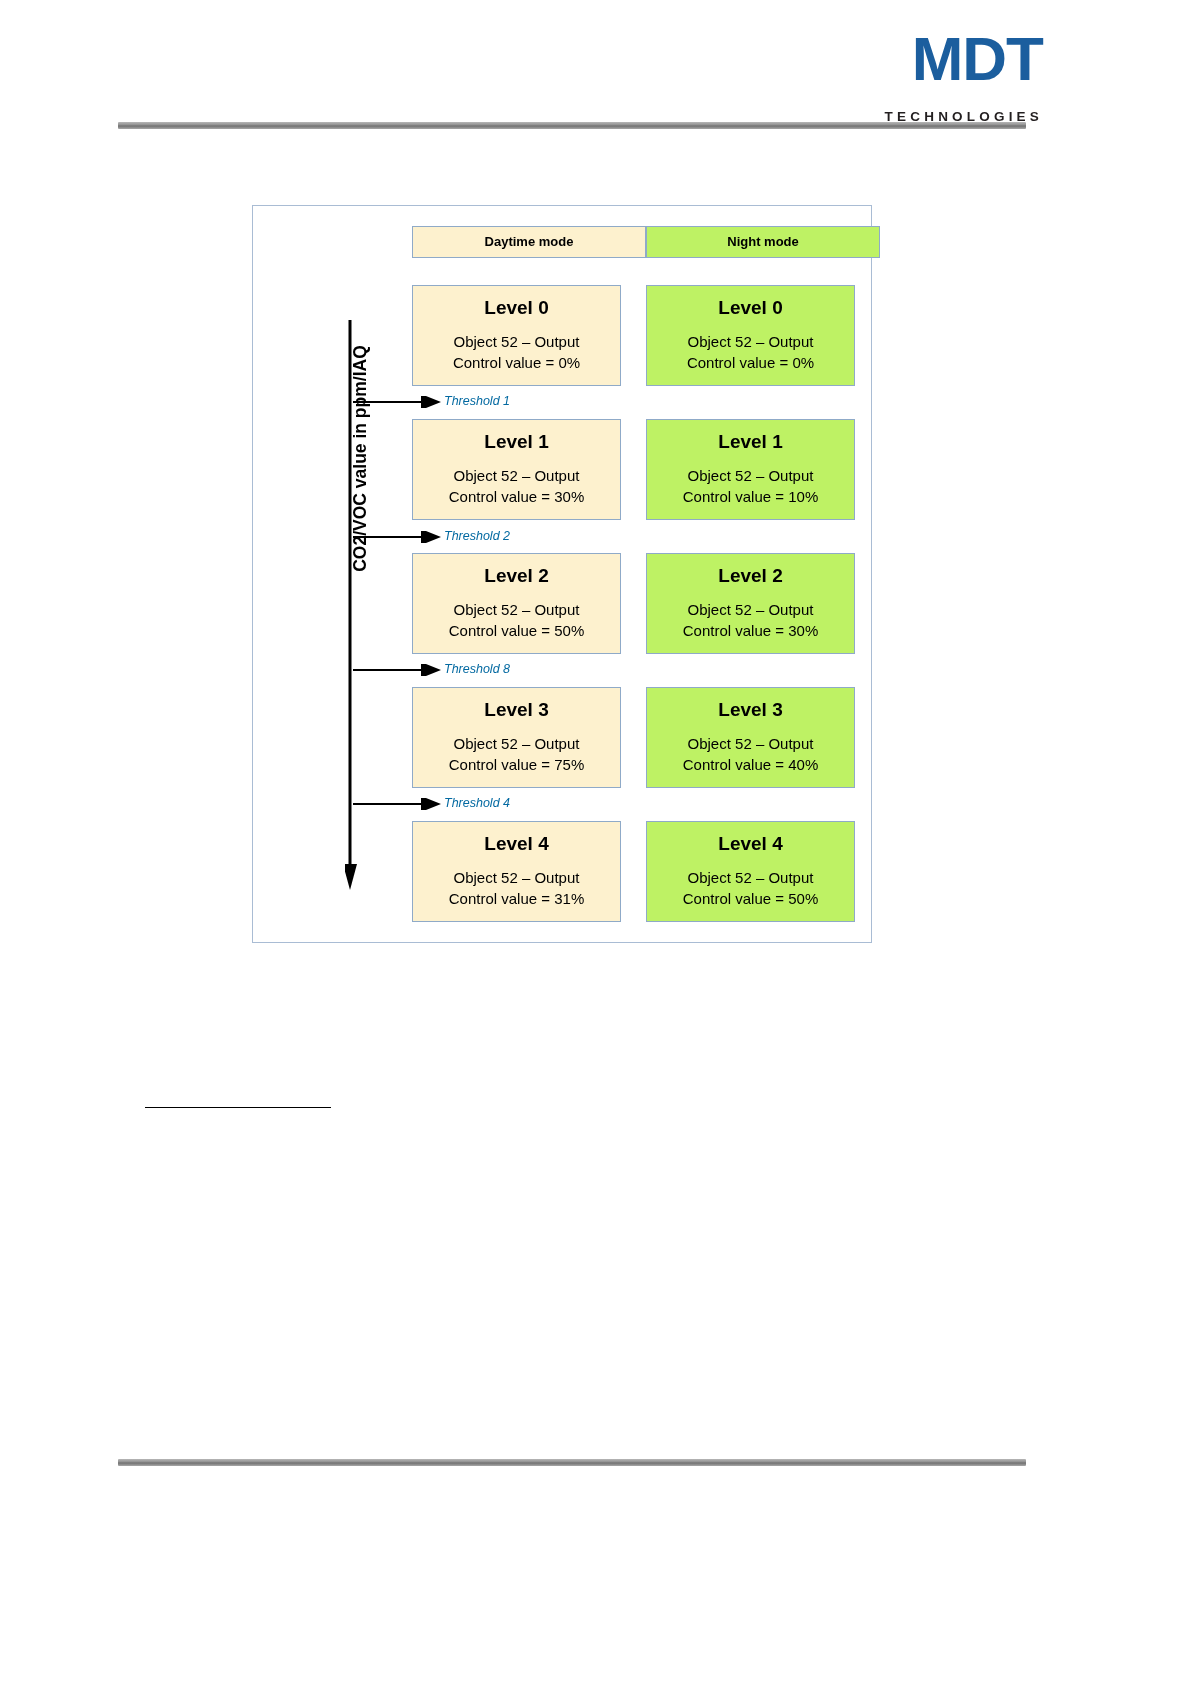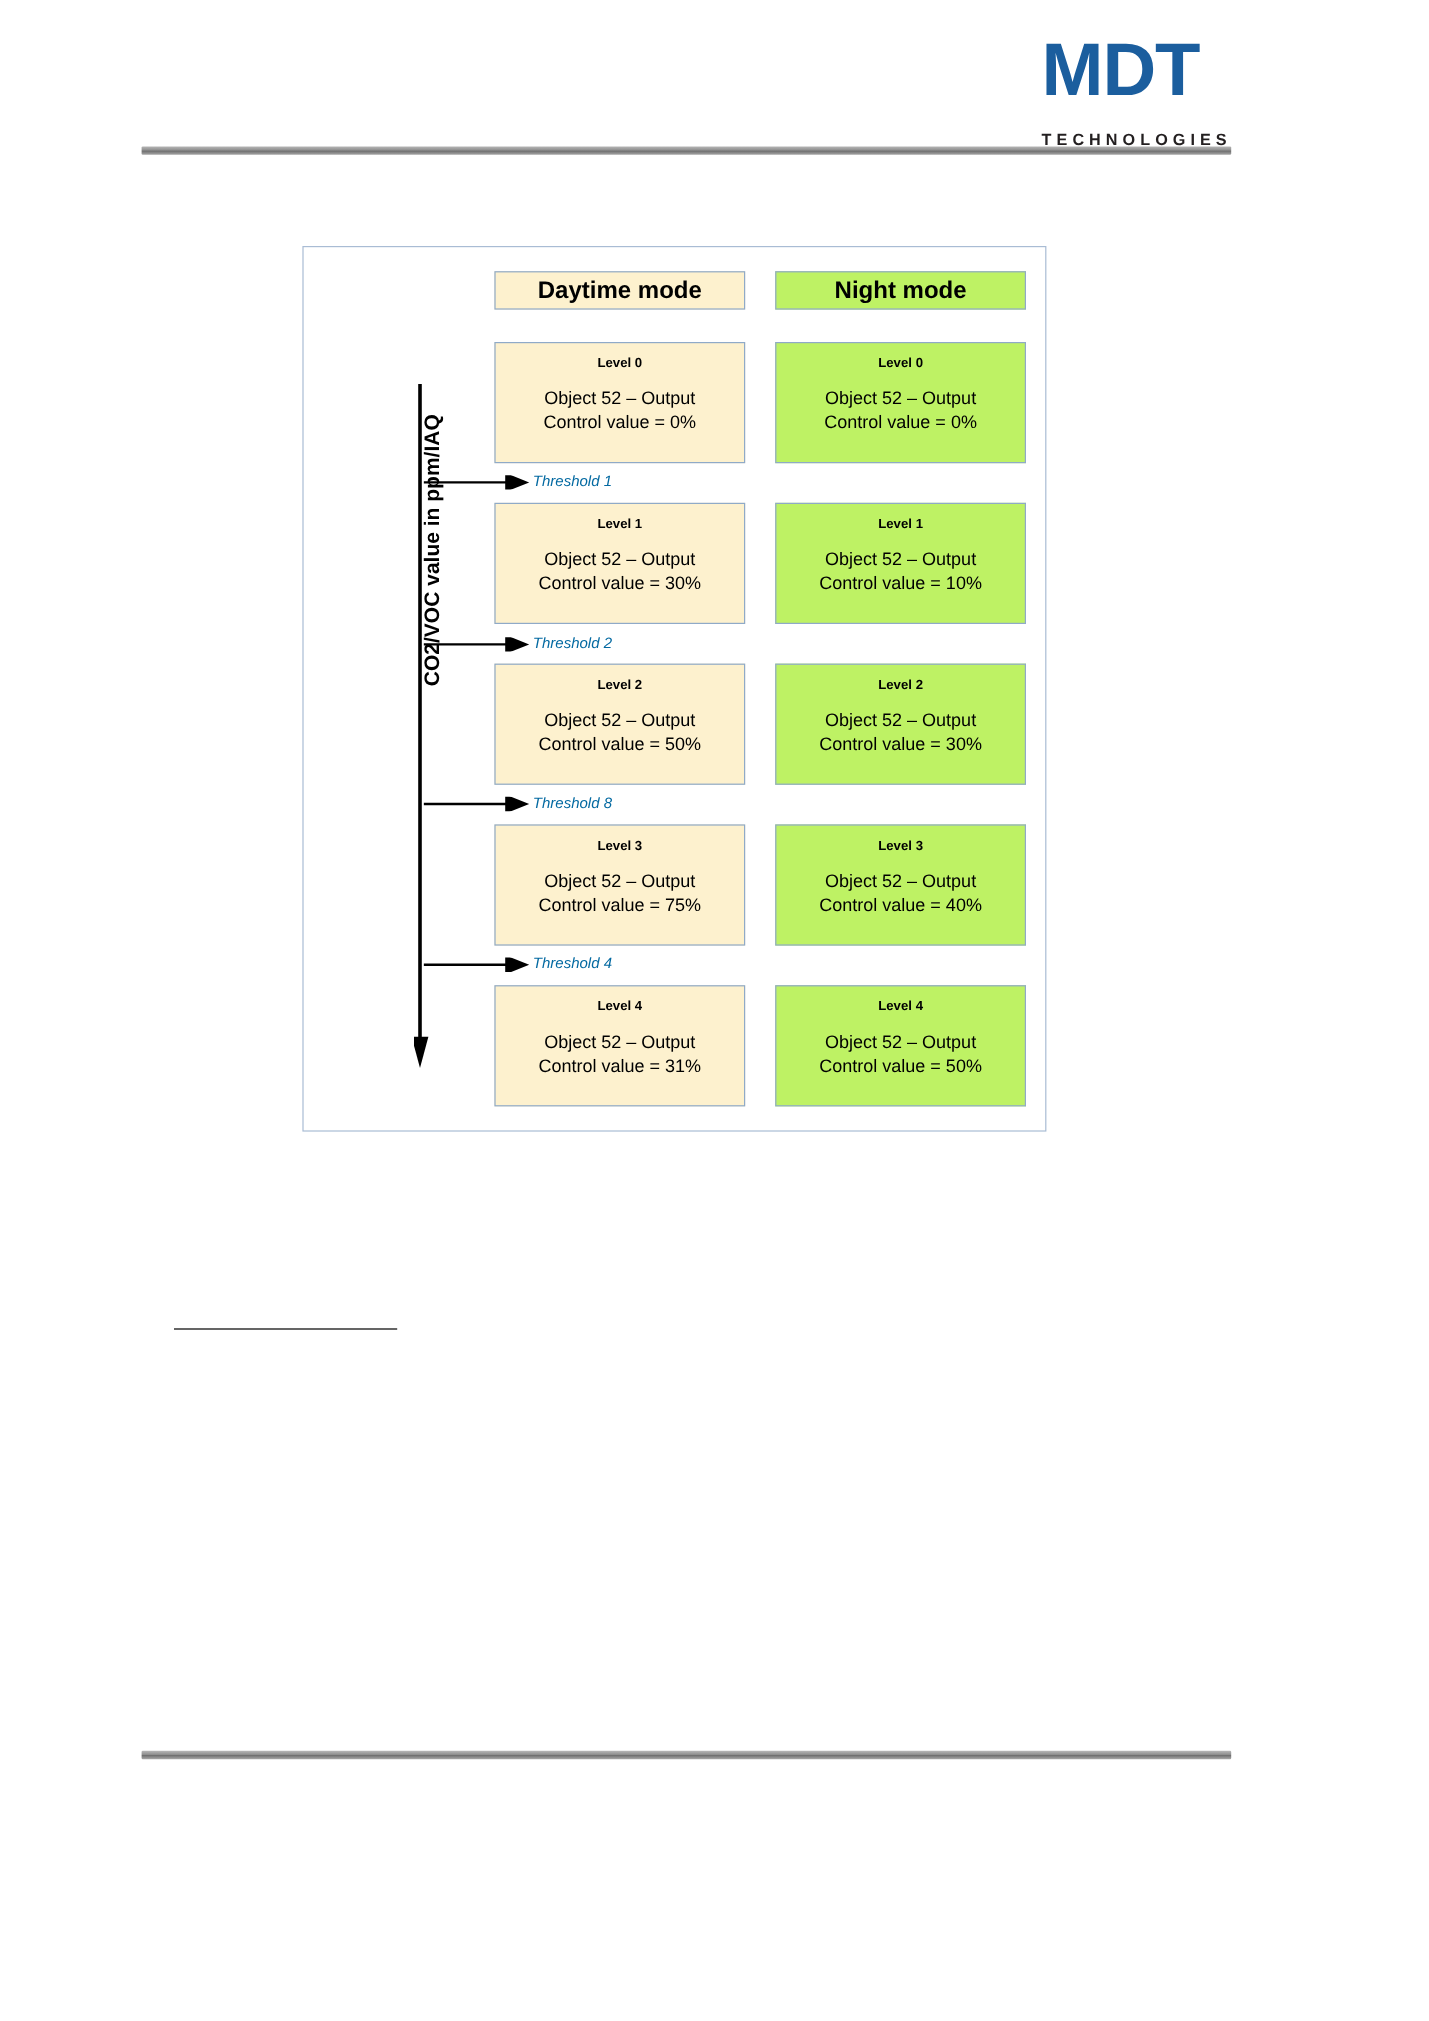--- a/index.html
+++ b/index.html
@@ -15,21 +15,21 @@
     color: #000;
     overflow: hidden;
   }
 
   
   #logo-block {
     position: absolute;
     right: 148px;
     top: 30px;
     width: 175px;
-    text-align: left;
+    text-align: right;
   }
   #logo-mark {
     font-family: "Liberation Sans", sans-serif;
     font-weight: 700;
     font-size: 62px;
     letter-spacing: -1px;
     line-height: 0.95;
     color: #1b5e9e;
   }
   #logo-sub {
@@ -101,37 +101,37 @@
   }
 
   
   .col { position: absolute; width: 209px; }
   #col-day   { left: 159px; }
   #col-night { left: 393px; }
 
   .mode-header {
     position: absolute;
     top: 20px;
-    width: 209px;
+    width: 234px;
     height: 32px;
     line-height: 30px;
     text-align: center;
-    font-size: 20px;
+    font-size: 13px;
     font-weight: 700;
     border: 1px solid #8faac8;
   }
   .box {
     position: absolute;
     width: 209px;
     border: 1px solid #8faac8;
     text-align: center;
     padding-top: 11px;
   }
   .box .lvl {
-    font-size: 11px;
+    font-size: 19px;
     font-weight: 700;
     line-height: 1.15;
     margin-bottom: 13px;
   }
   .box .line {
     font-size: 15px;
     line-height: 1.38;
   }
   .day   { background: #fdf1ce; }
   .night { background: #bef264; }

